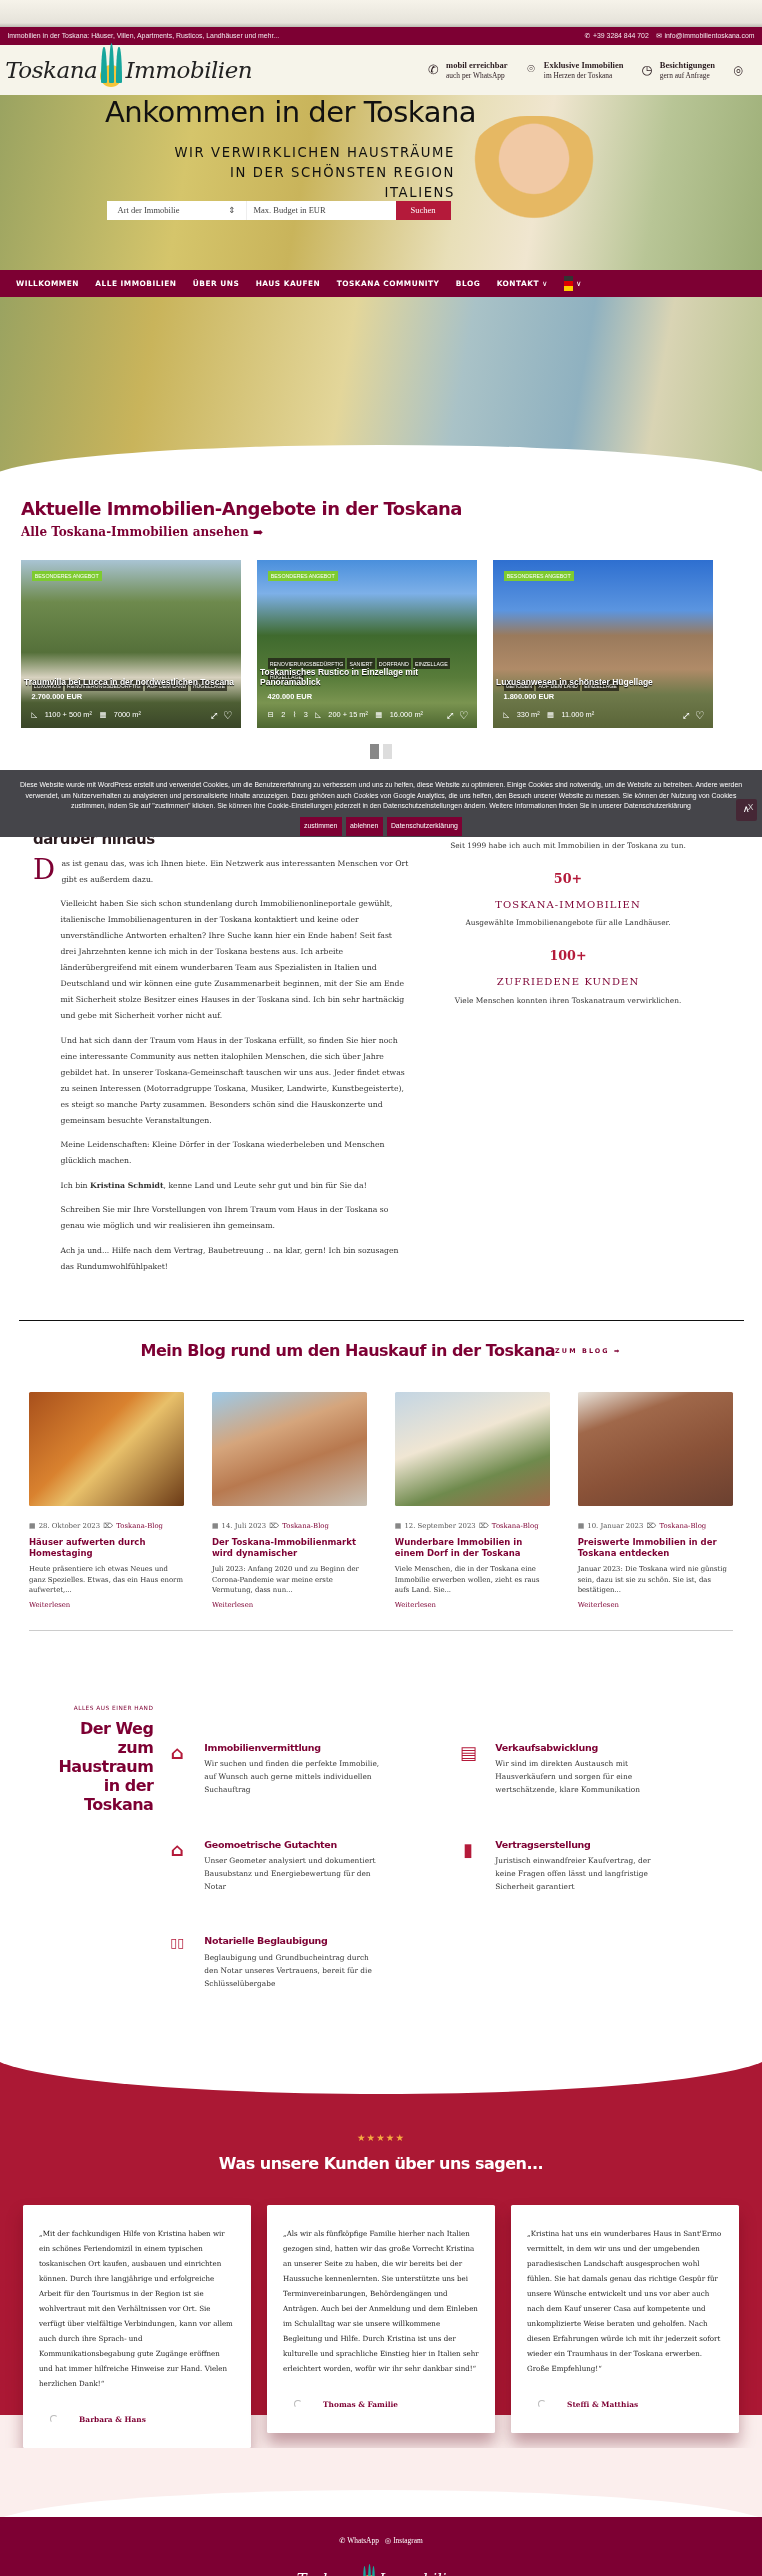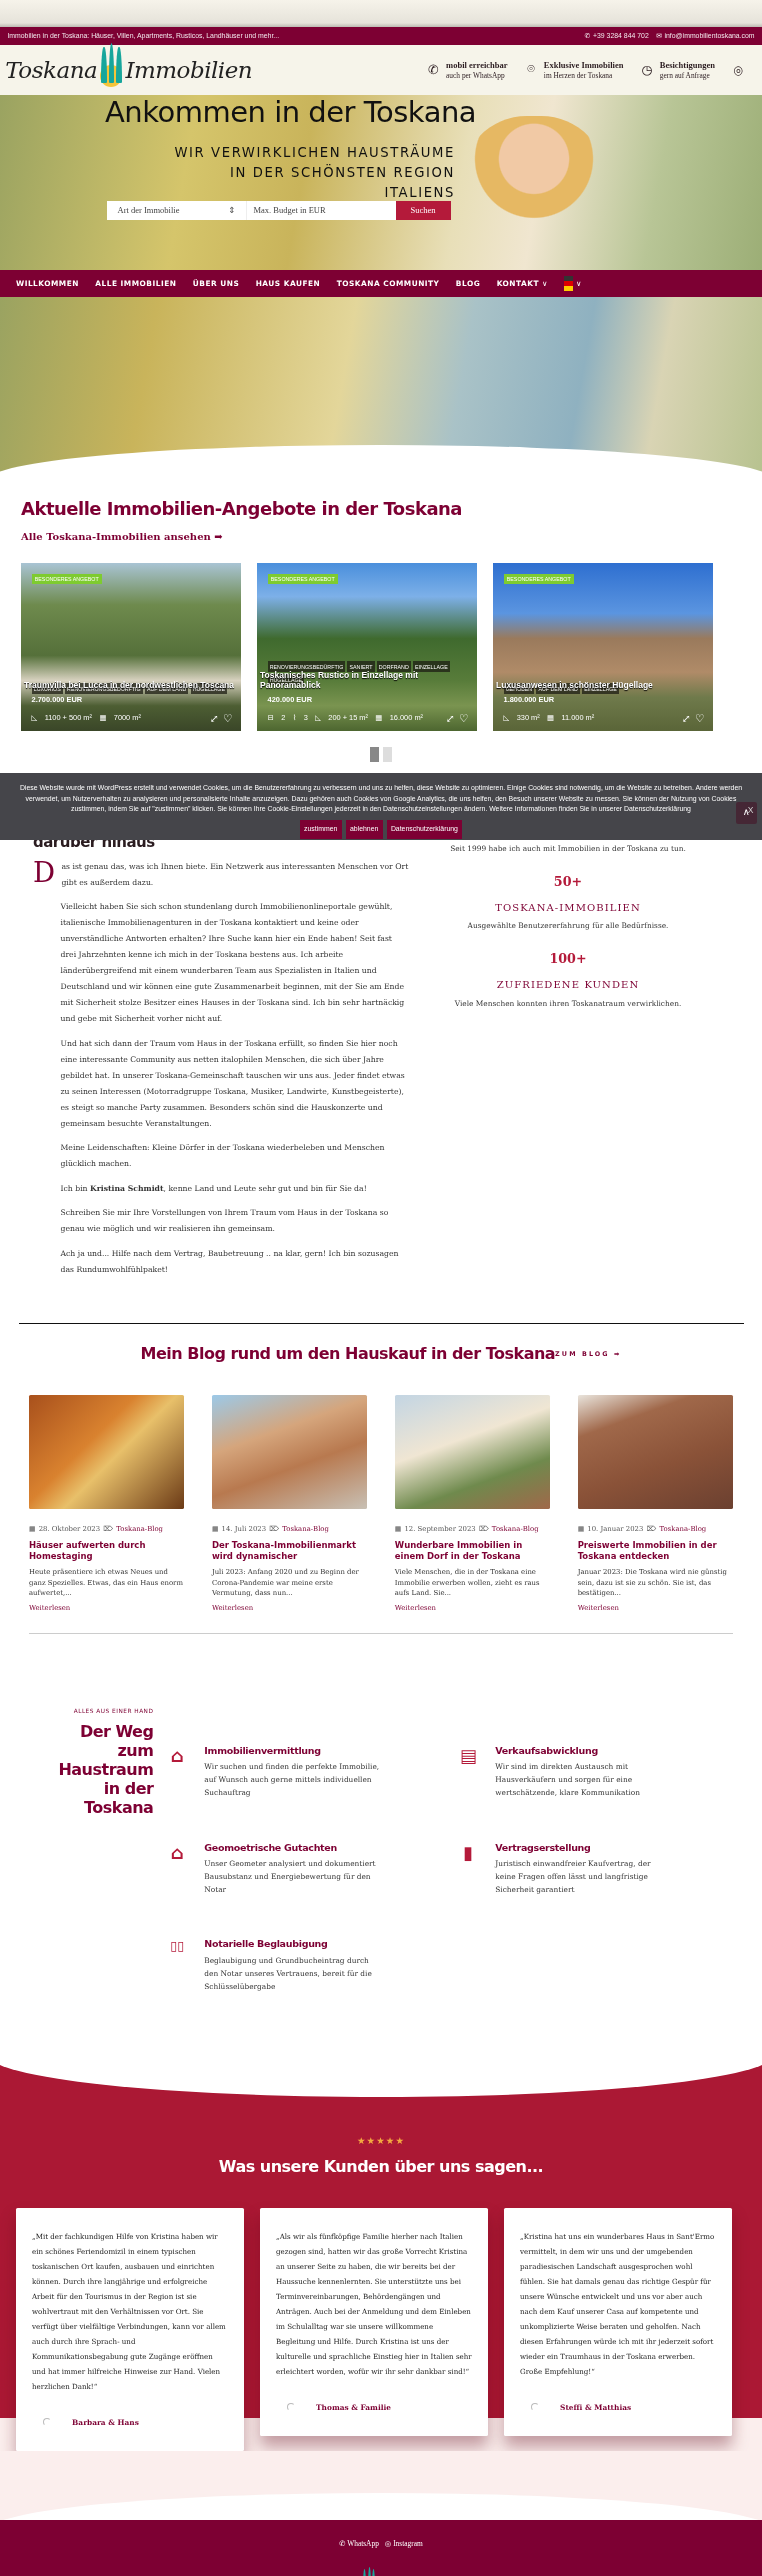--- a/index.html
+++ b/index.html
@@ -28,21 +28,21 @@
 .search .inp{width:138px;padding:0 6.4px;font-family:"Liberation Serif",serif;font-size:8.5px;color:#444;height:100%;display:flex;align-items:center}
 .search .btn{background:#b41a3a;color:#fff;width:55px;height:19px;margin-left:10.6px;display:flex;align-items:center;justify-content:center;font-family:"Liberation Serif",serif;font-size:8.5px;margin-right:0}
 .nav{height:27.5px;background:#7d0033;display:flex;align-items:center;padding-left:16px;gap:16.4px;font-family:"DejaVu Sans",sans-serif;font-size:7.4px;color:#fff;letter-spacing:0.5px;font-weight:bold}
 .nav .flag{width:8.5px;height:15px;display:flex;flex-direction:column}
 .nav .flag i{flex:1}
 .hero2{height:185px;position:relative;background:linear-gradient(100deg,#9aa361 0%,#c9b45b 20%,#e3d69a 45%,#a9c2c7 60%,#8fb1c0 75%,#d9d4b4 85%,#b7c28f 100%);overflow:hidden}
 .hero2 .wave{position:absolute;left:-10.6px;right:-10.6px;bottom:-21px;height:58px;background:#fff;border-radius:50% 50% 0 0/60% 60% 0 0}
 .sec-title{font-family:"DejaVu Sans",sans-serif;color:#7d0033;font-weight:bold}
 .listings{padding:16px 21px 0 21px}
 .listings h2{font-size:18px;letter-spacing:-0.5px}
-.listings .all{font-family:"DejaVu Serif",serif;font-size:10px;color:#7d0033;font-weight:bold;margin-top:12px;display:inline-block}
+.listings .all{font-family:"DejaVu Serif",serif;font-size:12px;color:#7d0033;font-weight:bold;margin-top:6px;display:inline-block}
 .cards{display:flex;gap:16px;margin-top:21px}
 .card{width:220px;height:168px;position:relative;color:#fff;overflow:hidden}
 .card .badge{position:absolute;left:10.6px;top:10.6px;background:#7ecb30;font-family:"Liberation Sans",sans-serif;font-size:5.3px;padding:2.1px 3.2px}
 .card .tags{position:absolute;left:10.6px;display:flex;gap:2.1px;flex-wrap:wrap;width:201px}
 .card .tags span{background:rgba(30,30,20,.75);font-family:"Liberation Sans",sans-serif;font-size:5.3px;padding:2.6px 2.1px}
 .card .title{position:absolute;left:3px;bottom:41px;font-family:"Liberation Sans",sans-serif;font-weight:bold;font-size:8.5px;text-shadow:0 0.5px 1.1px #000}
 .card .price{position:absolute;left:10.6px;bottom:27.5px;font-family:"Liberation Sans",sans-serif;font-weight:bold;font-size:7.4px}
 .card .meta{position:absolute;left:10.6px;bottom:9.5px;display:flex;gap:7.4px;font-family:"Liberation Sans",sans-serif;font-size:7.4px}
 .card .acts{position:absolute;right:8.5px;bottom:7.4px;display:flex;gap:4.2px;font-size:10.6px}
 .dots{display:flex;justify-content:center;gap:3.2px;margin-top:16px}
@@ -83,21 +83,21 @@
 .services .left h2{font-size:16px;line-height:19px;margin-top:8.5px;letter-spacing:-0.5px}
 .grid{display:grid;grid-template-columns:291px 265px;row-gap:42px;margin-top:37px}
 .svc{display:flex;gap:13.8px}
 .svc .ic{width:26.5px;flex:0 0 26.5px;color:#b41a3a;font-size:18px;text-align:center;font-family:"DejaVu Sans",sans-serif;font-weight:bold}
 .svc h5{font-family:"DejaVu Sans",sans-serif;font-size:9.5px;color:#7d0033;letter-spacing:-0.3px}
 .svc p{font-family:"DejaVu Serif",serif;font-size:7.4px;line-height:13.2px;color:#333;margin-top:4.2px;width:175px}
 .testi{position:relative;background:#ab1834;padding:79px 0 0;margin-top:21px}
 .testi .topwave{position:absolute;top:-1.1px;left:-10.6px;right:-10.6px;height:42px;background:#fff;border-radius:0 0 50% 50%/0 0 100% 100%}
 .testi .stars{text-align:center;color:#f4a940;font-size:9.5px;letter-spacing:1.1px;position:relative}
 .testi h2{text-align:center;color:#fff;font-family:"DejaVu Sans",sans-serif;font-size:16px;margin-top:10.6px;letter-spacing:-0.5px;position:relative}
-.tcards{display:flex;gap:16px;padding:32px 16px 0 16px;position:relative;background:linear-gradient(#ab1834 88%,#fbeeed 88%);}
+.tcards{display:flex;gap:16px;padding:32px 16px 0 16px;position:relative;background:linear-gradient(#ab1834 88%,#fbeeed 88%);justify-content:center;}
 .tc{background:#fff;border-radius:1.6px;padding:21px 16px 21px;width:228px;font-family:"DejaVu Serif",serif;font-size:7.1px;line-height:15px;color:#222;box-shadow:0 10.6px 16px rgba(90,0,20,.35);height:fit-content}
 .tc .by{display:flex;align-items:center;gap:21px;margin-top:21px;padding-left:10.6px}
 .tc .by i{width:8.5px;height:8.5px;border-radius:50%;border:1.1px solid #bbb;border-color:#bbb transparent transparent #bbb}
 .tc .by b{color:#7d0033;font-size:7.4px}
 .tbottom{height:69px;background:#fbeeed;position:relative;overflow:hidden}
 .tbottom .w{position:absolute;left:-10.6px;right:-10.6px;bottom:-26.5px;height:53px;background:#fff;border-radius:50% 50% 0 0/70% 70% 0 0}
 .footer{background:#7d0033;color:#fff;text-align:center;padding:19px 0 21px}
 .footer .soc{display:flex;gap:6px;justify-content:center;font-family:"Liberation Serif",serif;font-size:7.4px}
 .footer .flogo{display:flex;justify-content:center;align-items:center;margin-top:23px;font-family:"DejaVu Serif",serif;font-style:italic;font-size:15px}
 .footer .flogo .trees{width:16px;height:23px;position:relative;margin:0 2.1px}
@@ -294,21 +294,21 @@
     <p>Und hat sich dann der Traum vom Haus in der Toskana erfüllt, so finden Sie hier  noch eine interessante Community aus netten italophilen Menschen, die sich über Jahre gebildet hat. In unserer Toskana-Gemeinschaft tauschen wir uns aus. Jeder findet etwas zu seinen Interessen (Motorradgruppe Toskana, Musiker, Landwirte, Kunstbegeisterte), es steigt so manche Party zusammen. Besonders schön sind die Hauskonzerte und gemeinsam besuchte Veranstaltungen.</p>
     <p>Meine Leidenschaften: Kleine Dörfer in der Toskana wiederbeleben und Menschen glücklich machen.</p>
     <p><span>Ich bin </span><b>Kristina Schmidt</b><span>, kenne Land und Leute sehr gut und bin für Sie da!</span></p>
     <p>Schreiben Sie mir Ihre Vorstellungen von Ihrem Traum vom Haus in der Toskana so genau wie möglich und wir realisieren ihn gemeinsam.</p>
     <p>Ach ja und... Hilfe nach dem Vertrag, Baubetreuung .. na klar, gern! Ich bin sozusagen das Rundumwohlfühlpaket!</p>
   </div>
   <div class="r">
     <div>Seit 1999 habe ich auch mit Immobilien in der Toskana zu tun.</div>
     <div class="num">50+</div>
     <div class="lab">TOSKANA-IMMOBILIEN</div>
-    <div class="txt">Ausgewählte Benutzererfahrung für alle Bedürfnisse.</div>
+    <div class="txt">Ausgewählte Immobilienangebote für alle Landhäuser.</div>
     <div class="num">100+</div>
     <div class="lab">ZUFRIEDENE KUNDEN</div>
     <div class="txt">Viele Menschen konnten ihren Toskanatraum verwirklichen.</div>
   </div>
 </section>
 
 <div class="hr"></div>
 
 <section class="blog">
   <div class="head">

